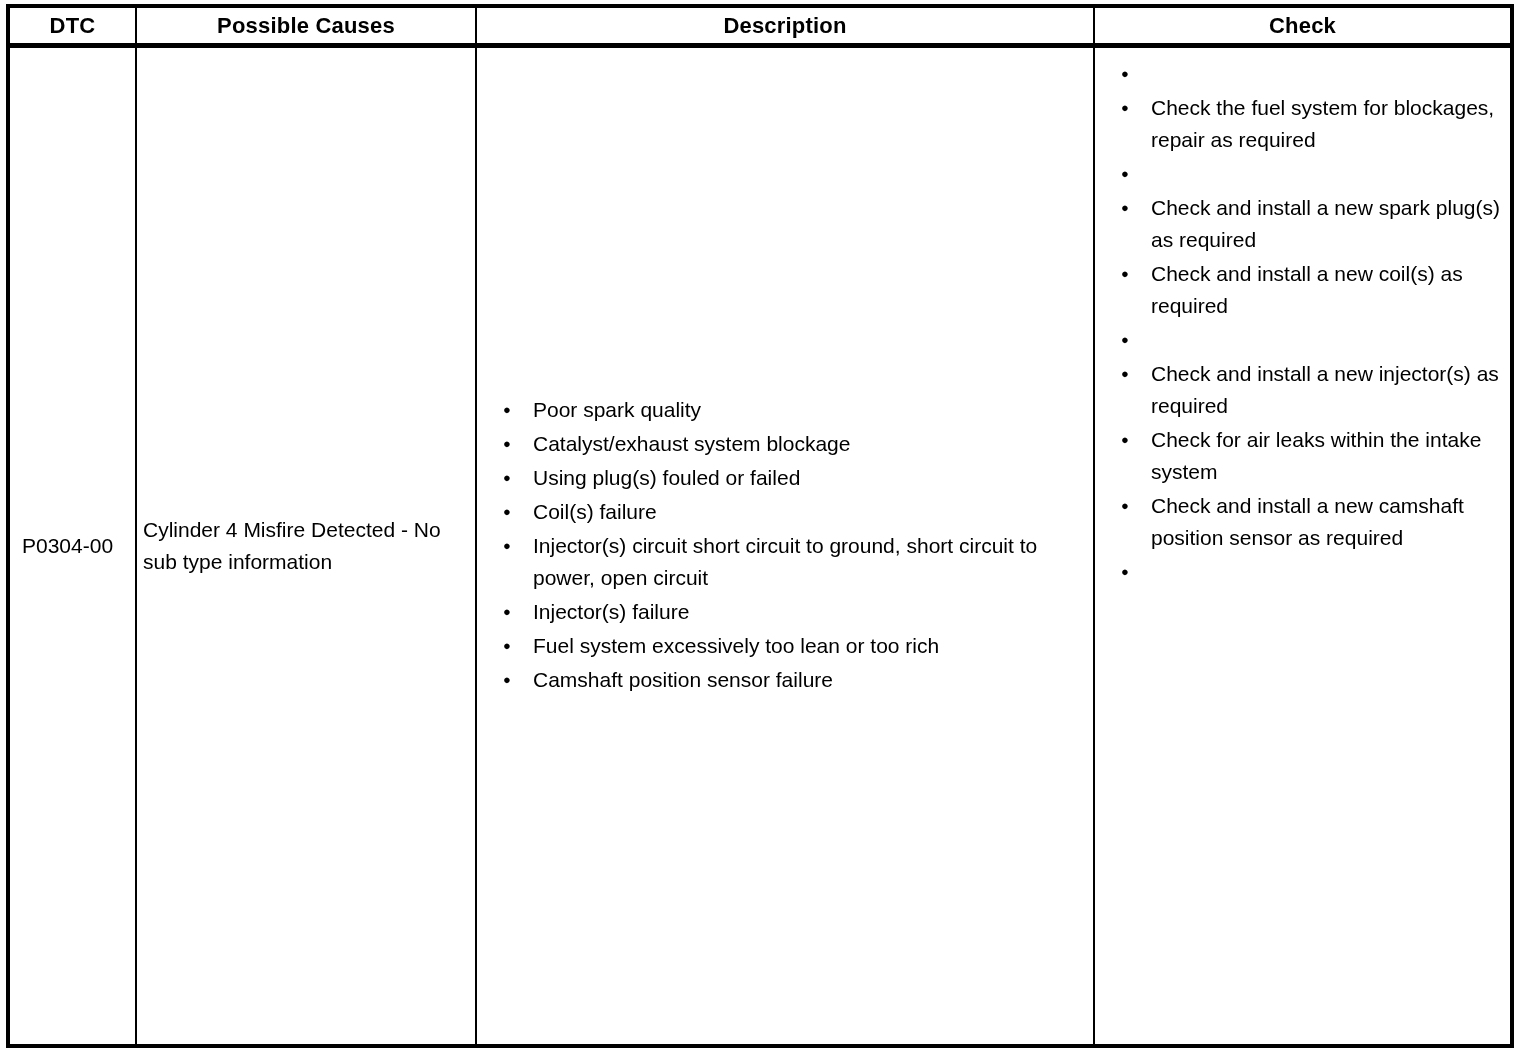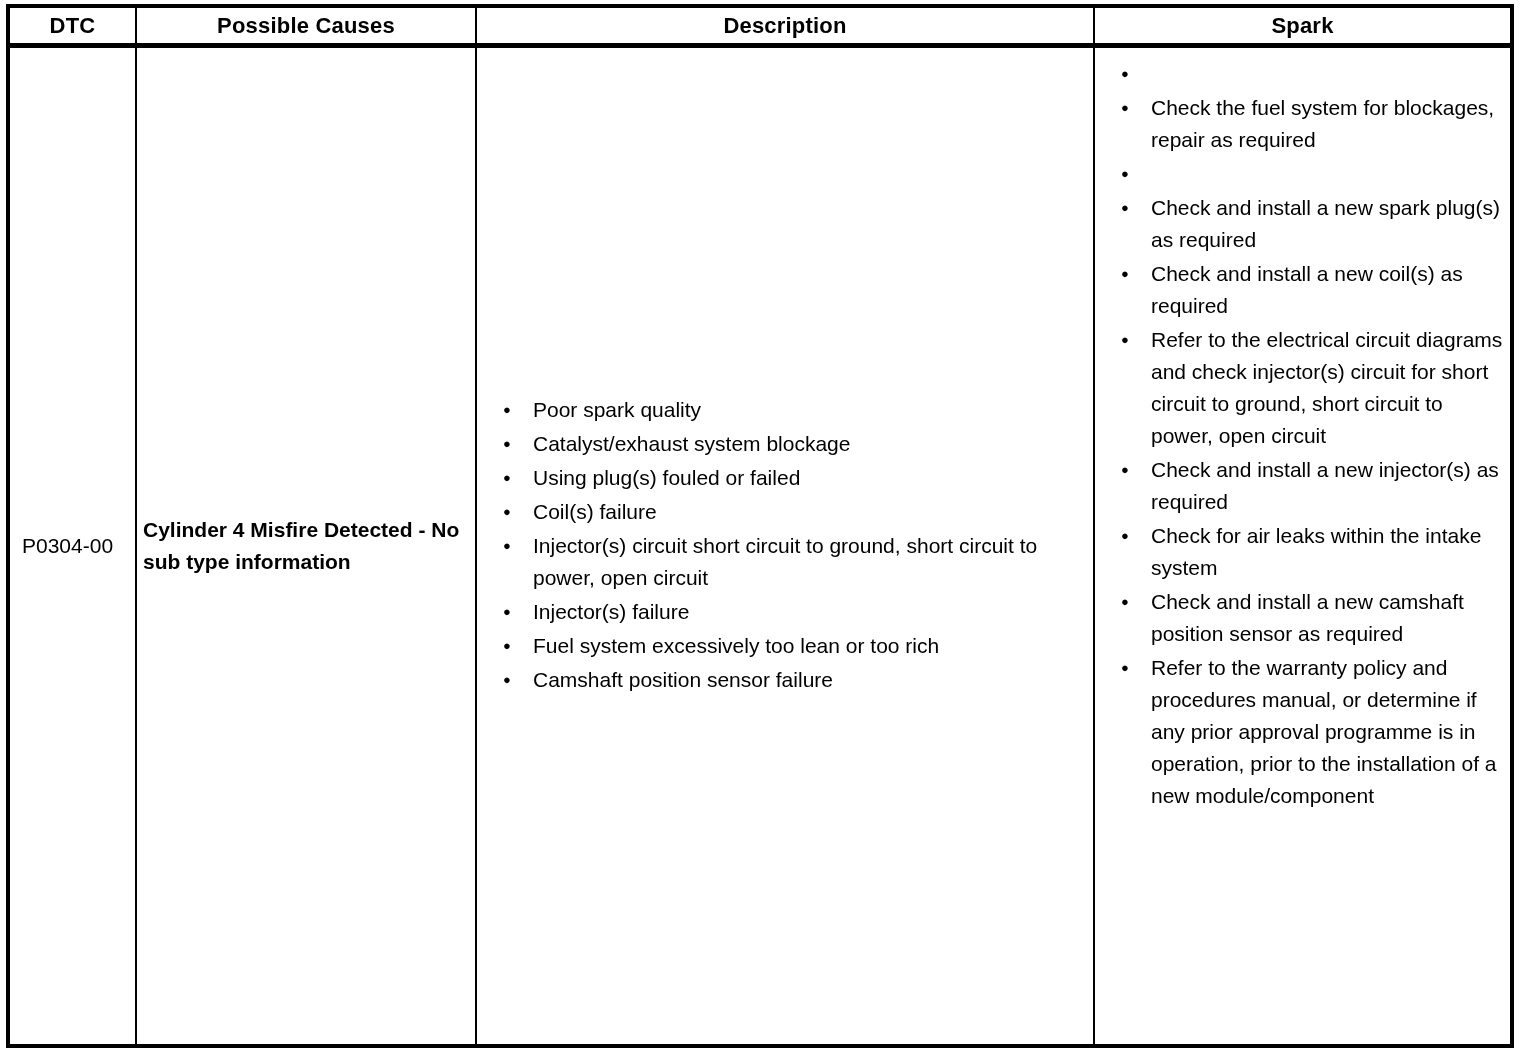--- a/index.html
+++ b/index.html
@@ -40,21 +40,21 @@
   .cell.body {
     font-size: 21px;
     line-height: 32px;
   }
   .cell.middle {
     display: flex;
     flex-direction: column;
     justify-content: center;
   }
   .dtc-cell { padding-left: 12px; }
-  .desc-cell { padding-left: 6px; padding-right: 13px; font-weight: bold; }
+  .desc-cell { padding-left: 6px; padding-right: 13px; }
   .causes-cell { padding-right: 6px; }
   .action-cell { padding: 10px 6px 6px 0; }
   ul.bullet-list { list-style: none; }
   ul.bullet-list li {
     display: flex;
     align-items: flex-start;
     margin-bottom: 2px;
     padding-left: 26px;
   }
   ul.bullet-list li .bullet {
@@ -68,21 +68,21 @@
 </style>
 </head>
 <body>
 
 <div class="page">
   <div class="dtc-table">
 
     <div class="cell header vline">DTC</div>
     <div class="cell header vline">Possible Causes</div>
     <div class="cell header vline">Description</div>
-    <div class="cell header">Spark</div>
+    <div class="cell header">Check</div>
 
     <div class="cell body vline middle dtc-cell">
       <span>P0304-00</span>
     </div>
 
     <div class="cell body vline middle desc-cell">
       <span>Cylinder 4 Misfire Detected - No sub type information</span>
     </div>
 
     <div class="cell body vline middle causes-cell">
@@ -137,35 +137,33 @@
           <li>
             <span class="bullet">●</span>
             <span class="li-text">Check and install a new spark plug(s) as required</span>
           </li>
           <li>
             <span class="bullet">●</span>
             <span class="li-text">Check and install a new coil(s) as required</span>
           </li>
           <li>
             <span class="bullet">●</span>
-            <span class="li-text">Refer to the electrical circuit diagrams and check injector(s) circuit for short circuit to ground, short circuit to power, open circuit</span>
           </li>
           <li>
             <span class="bullet">●</span>
             <span class="li-text">Check and install a new injector(s) as required</span>
           </li>
           <li>
             <span class="bullet">●</span>
             <span class="li-text">Check for air leaks within the intake system</span>
           </li>
           <li>
             <span class="bullet">●</span>
             <span class="li-text">Check and install a new camshaft position sensor as required</span>
           </li>
           <li>
             <span class="bullet">●</span>
-            <span class="li-text">Refer to the warranty policy and procedures manual, or determine if any prior approval programme is in operation, prior to the installation of a new module/component</span>
           </li>
         </ul>
     </div>
 
   </div>
 </div>
 
 </body></html>

